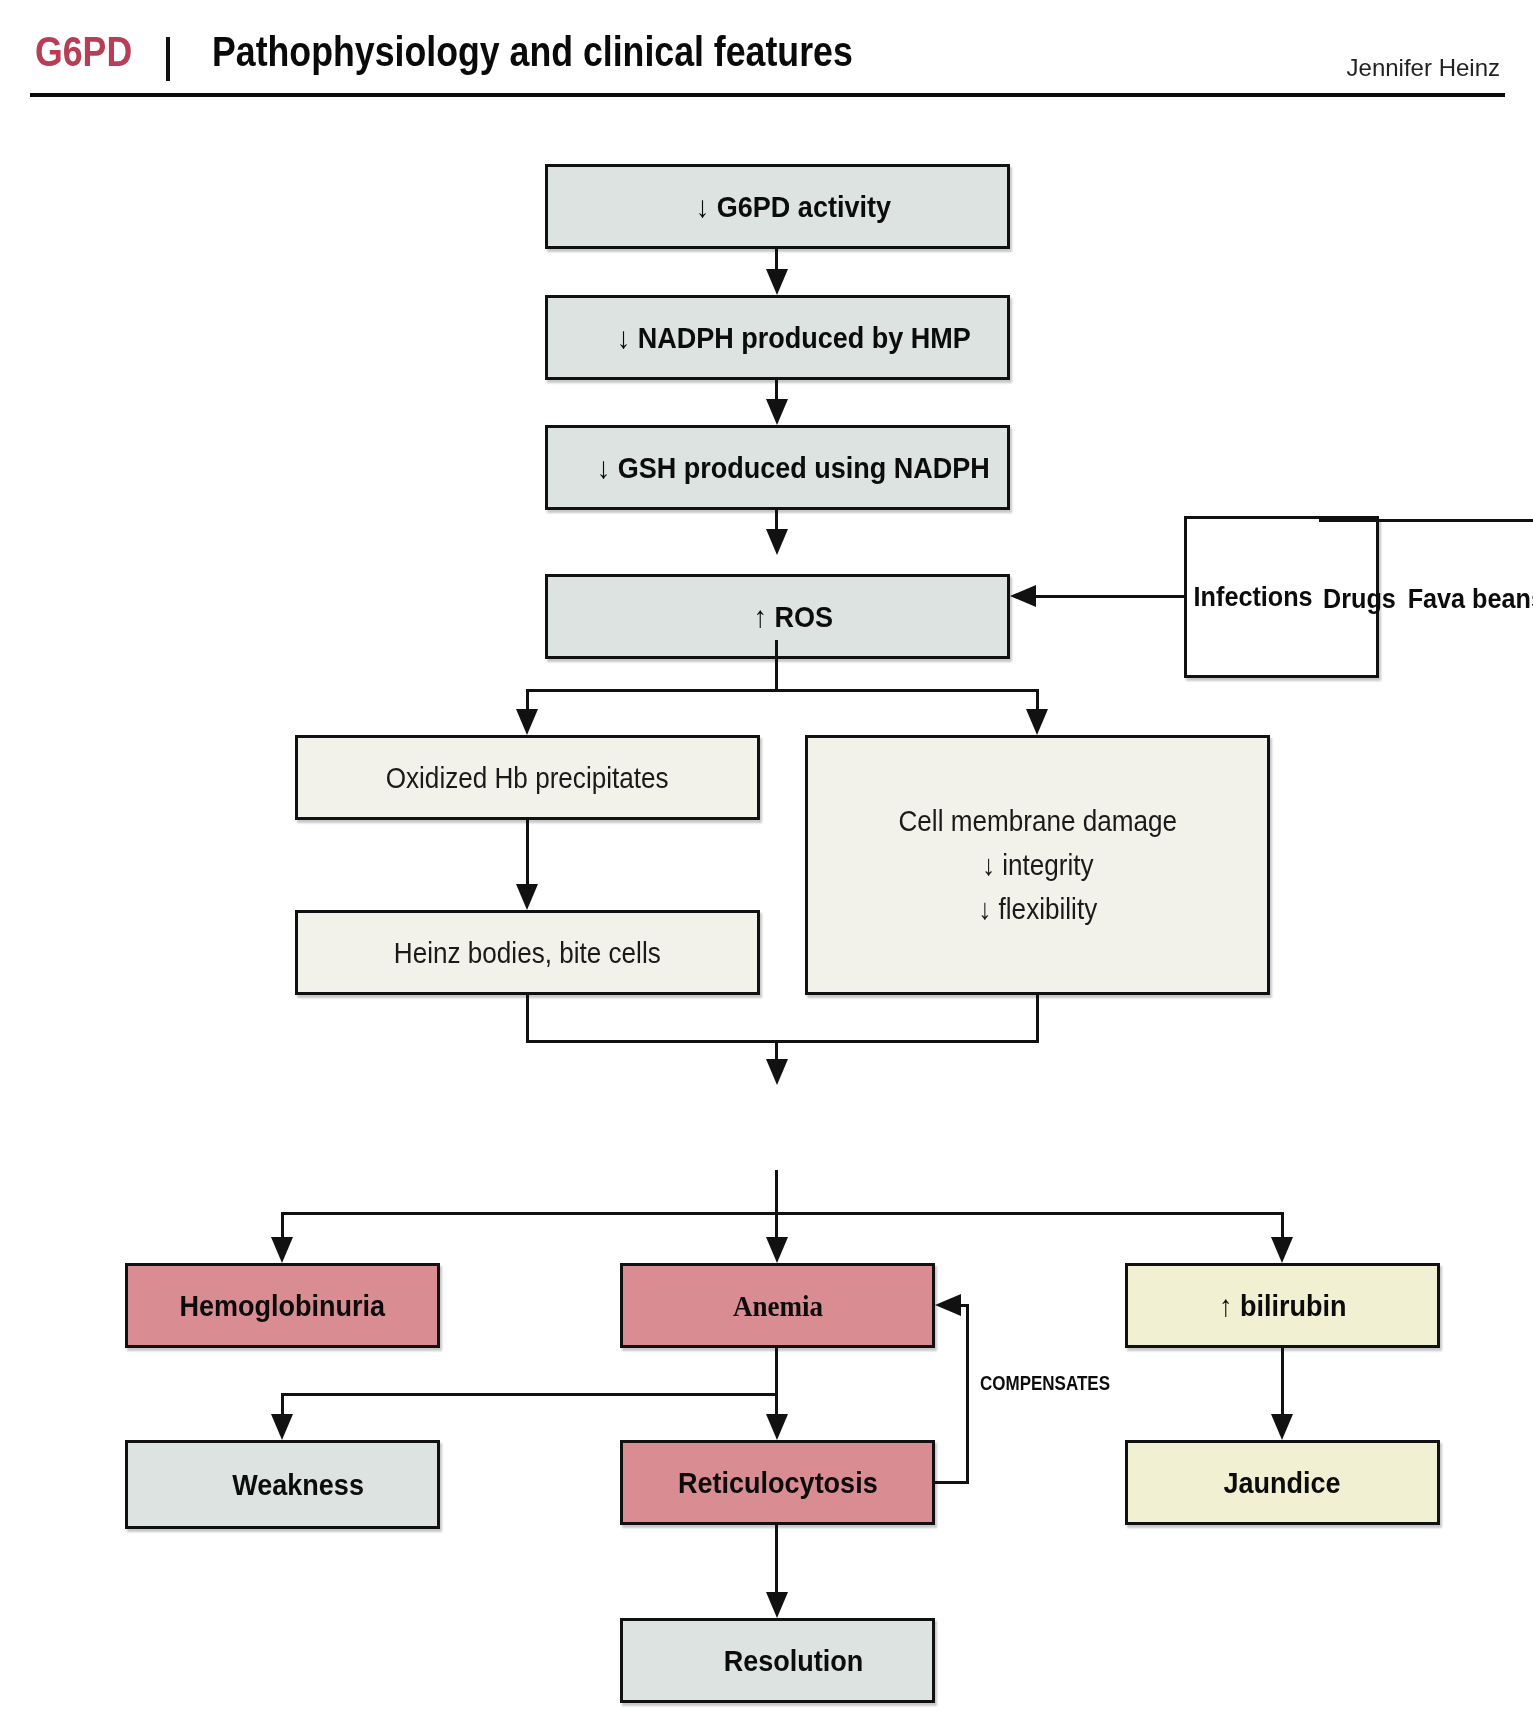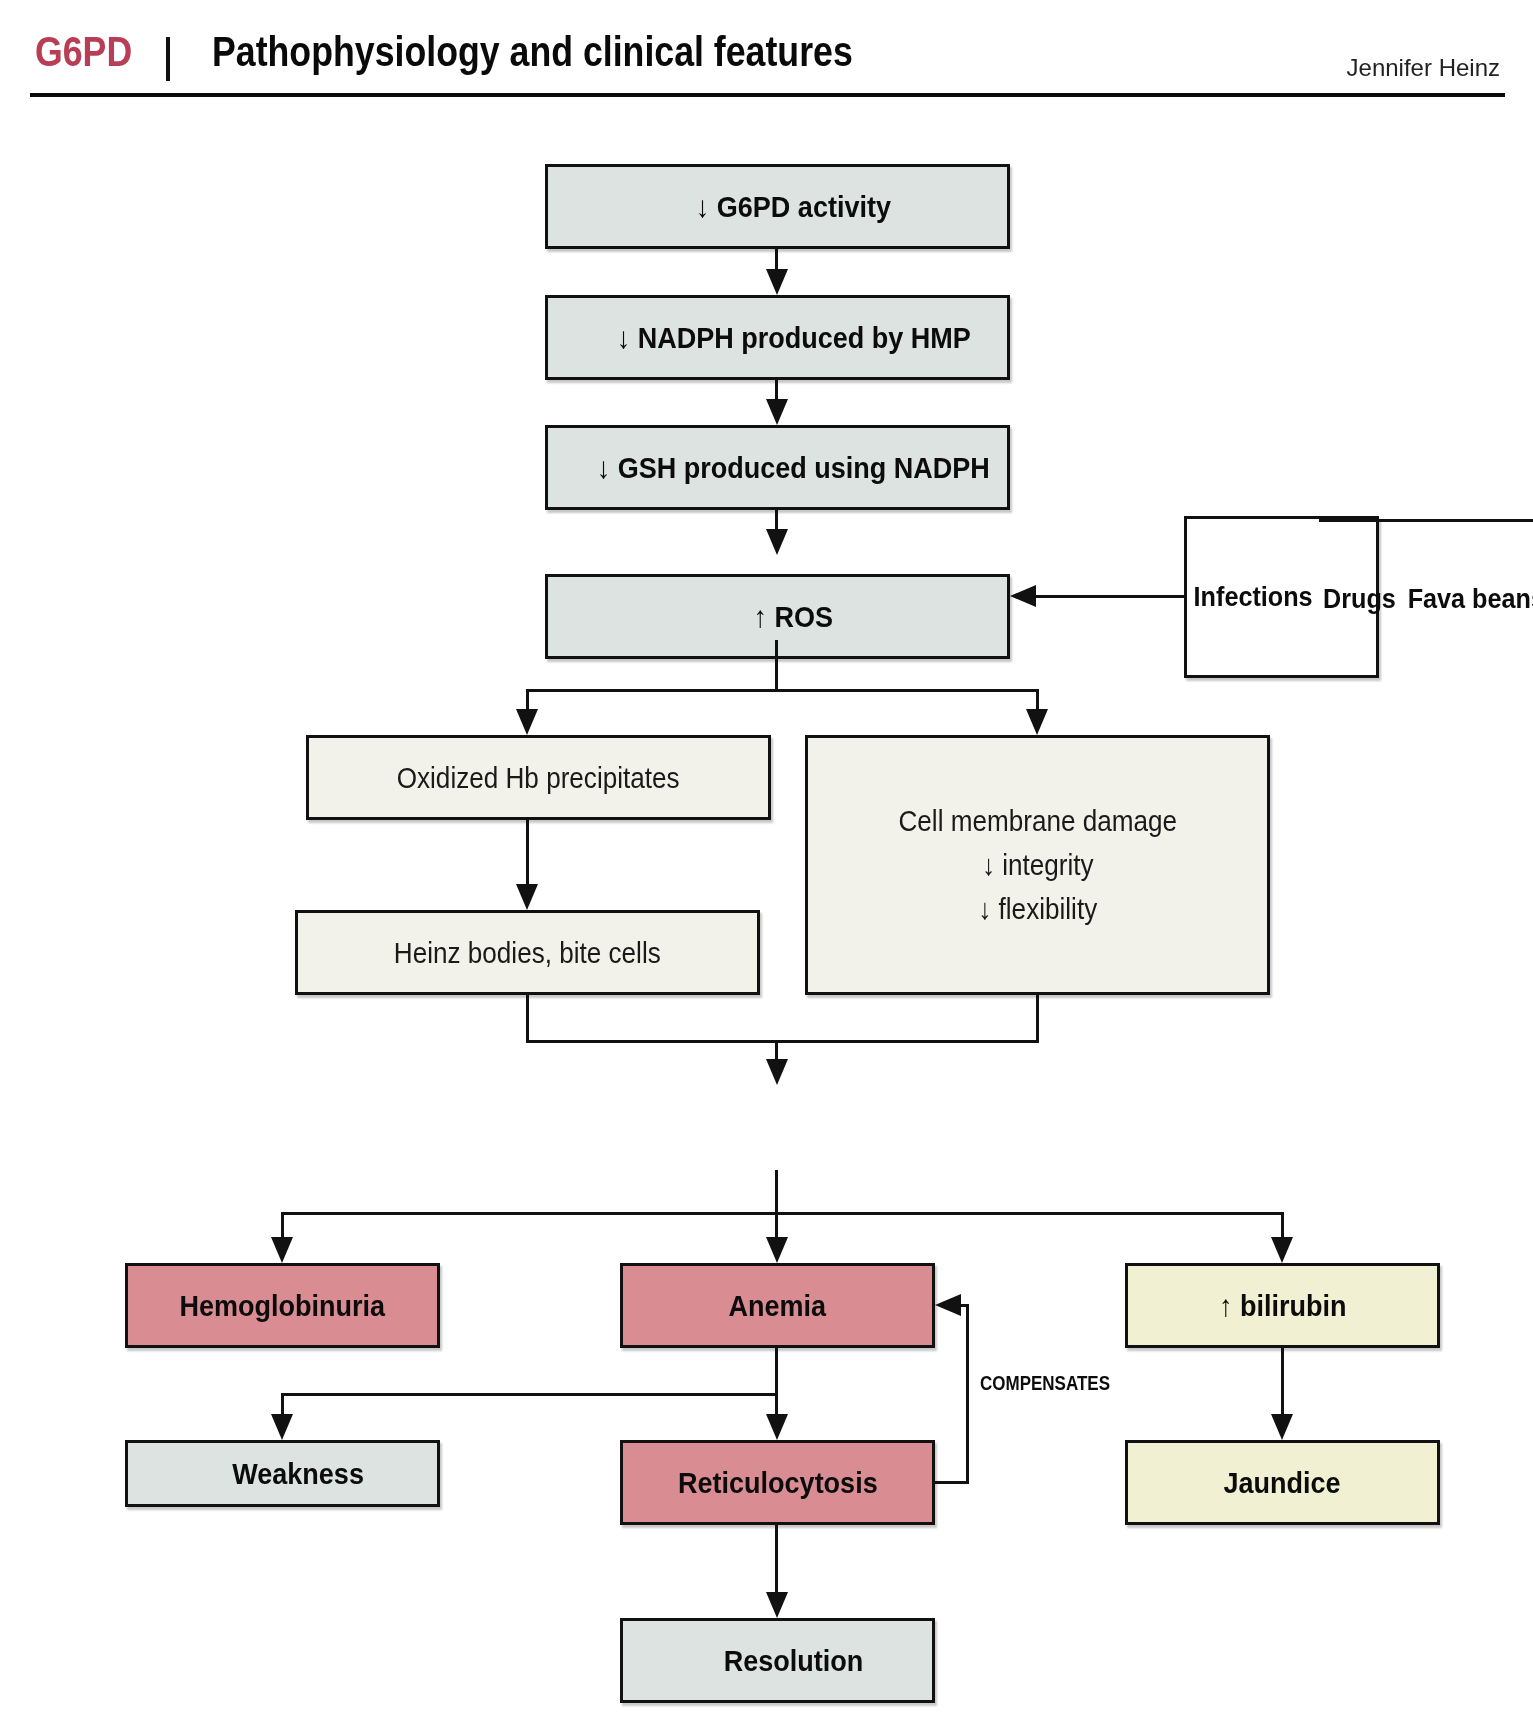--- a/index.html
+++ b/index.html
@@ -111,46 +111,46 @@
       <span class="lbl">Infections</span>
     </div>
     <div class="trigger-row">
       <span class="lbl">Drugs</span>
     </div>
     <div class="trigger-row">
       <span class="lbl">Fava beans</span>
     </div>
   </div>
 
-  <div class="box fill-cream" style="left:306px;top:735px;width:465px;height:85px;">
+  <div class="box fill-cream" style="left:295px;top:735px;width:465px;height:85px;">
     <span class="lbl-reg">Oxidized Hb precipitates</span>
   </div>
   <div class="box fill-cream" style="left:805px;top:735px;width:465px;height:260px;">
     <span class="lbl-reg">
       <span style="display:block;">Cell membrane damage</span>
       <span style="display:block;">↓ integrity</span>
       <span style="display:block;">↓ flexibility</span>
     </span>
   </div>
   <div class="box fill-cream" style="left:295px;top:910px;width:465px;height:85px;">
     <span class="lbl-reg">Heinz bodies, bite cells</span>
   </div>
 
 
   <div class="box fill-pink" style="left:125px;top:1263px;width:315px;height:85px;">
     <span class="lbl">Hemoglobinuria</span>
   </div>
-  <div class="box fill-pink" style="left:620px;top:1263px;width:315px;height:85px;">
+  <div class="box fill-pink" style="left:620px;top:1263px;width:315px;height:85px;font-family:Liberation Serif, serif;">
     <span class="lbl">Anemia</span>
   </div>
   <div class="box fill-yellow" style="left:1125px;top:1263px;width:315px;height:85px;">
     <span class="lbl">↑ bilirubin</span>
   </div>
 
-  <div class="box fill-gray" style="left:125px;top:1440px;width:315px;height:67px;">
+  <div class="box fill-gray" style="left:125px;top:1440px;width:315px;height:89px;">
     <span class="lbl">Weakness</span>
   </div>
   <div class="box fill-pink" style="left:620px;top:1440px;width:315px;height:85px;">
     <span class="lbl">Reticulocytosis</span>
   </div>
   <div class="box fill-yellow" style="left:1125px;top:1440px;width:315px;height:85px;">
     <span class="lbl">Jaundice</span>
   </div>
 
   <div class="box fill-gray" style="left:620px;top:1618px;width:315px;height:85px;">

